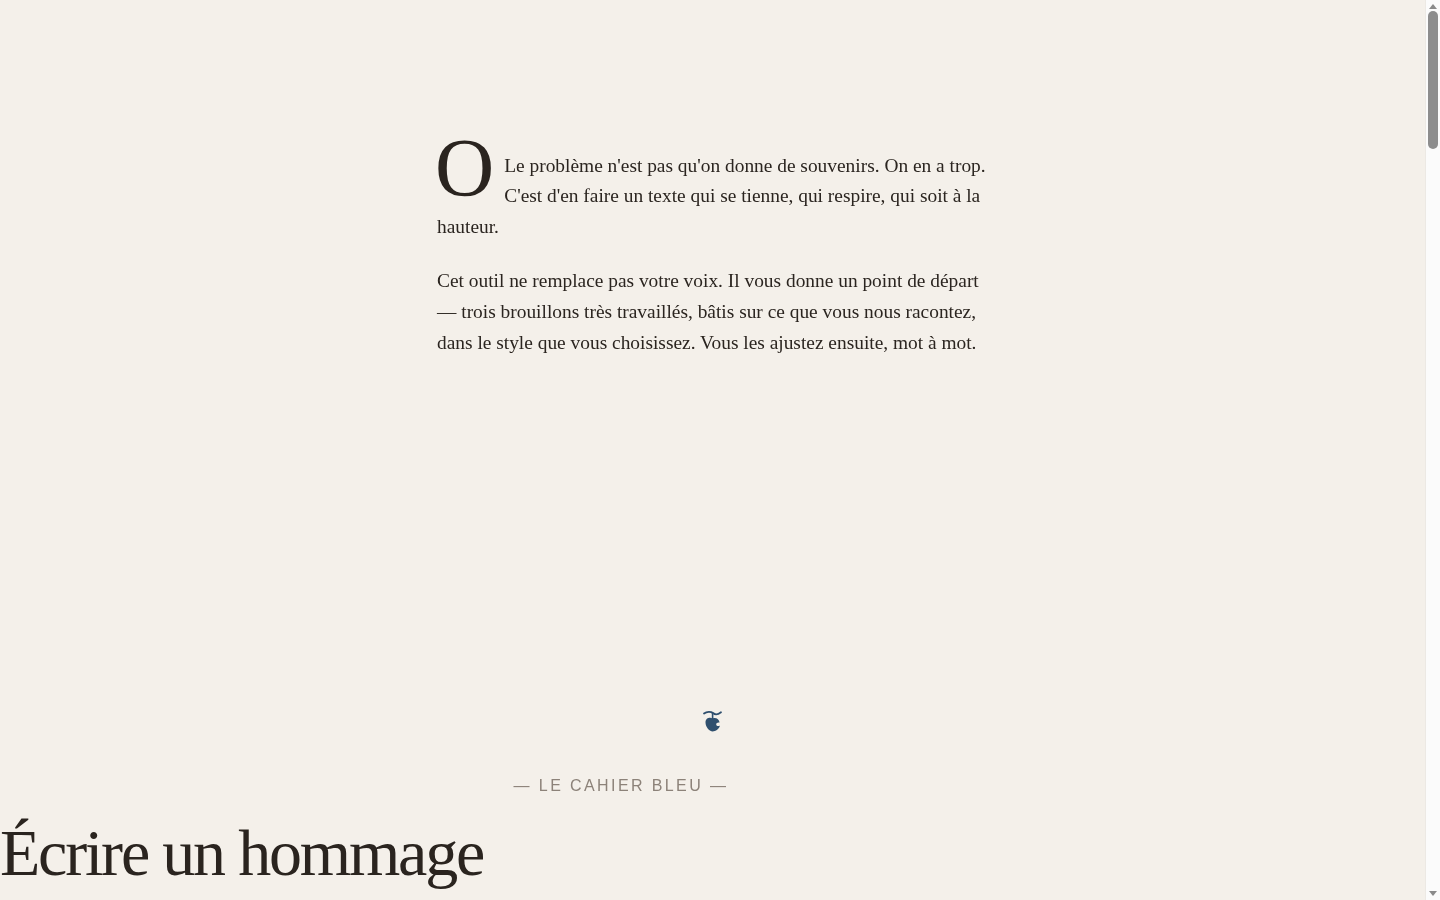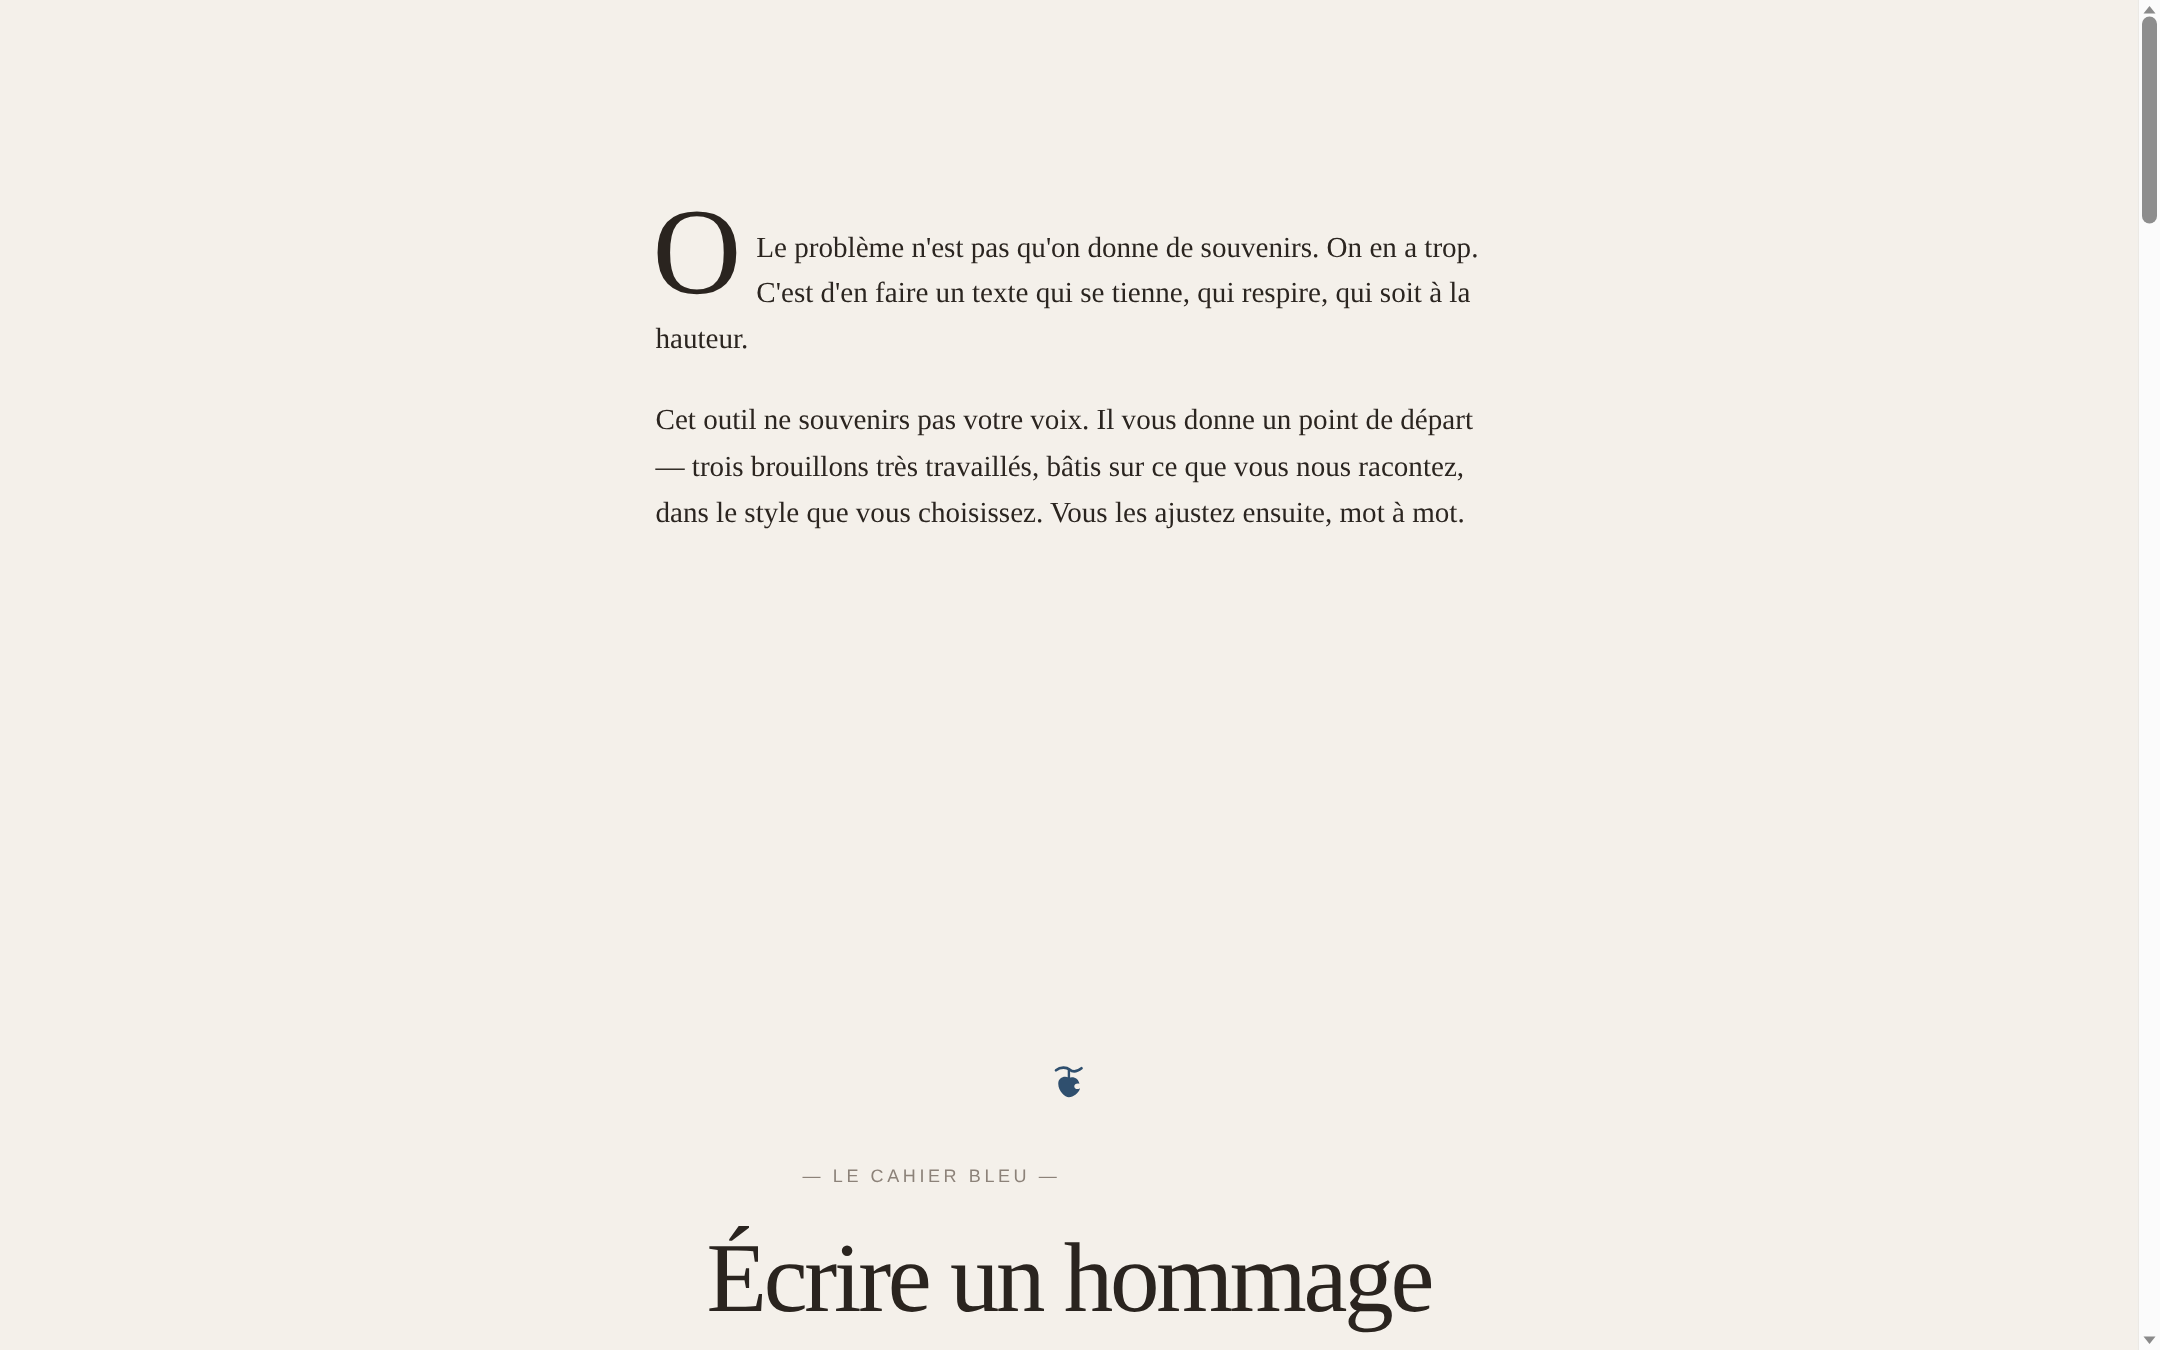--- a/index.html
+++ b/index.html
@@ -50,30 +50,29 @@
       width: 24px;
       height: 26px;
     }
     .eyebrow {
       position: absolute;
       left: 0;
       width: 1242px;
       top: 777px;
       text-align: center;
       font-family: "Liberation Sans", "DejaVu Sans", sans-serif;
-      font-size: 12px;
+      font-size: 16px;
       letter-spacing: 2.4px;
       color: #8c8279;
     }
     .title {
       position: absolute;
       left: 0;
       width: 1425px;
       top: 812px;
-      text-align: center;
       font-family: "Liberation Serif", "DejaVu Serif", serif;
       font-size: 66px;
       line-height: 82px;
       letter-spacing: -2.2px;
       color: #2a241f;
       margin: 0;
       font-weight: normal;
     }
     
     .scrollbar {
@@ -113,21 +112,21 @@
     }
   </style>
 </head>
 <body>
 
 <div class="page">
 
   <div class="article">
     <p><span class="dropcap">O</span></p>
     <p>Le problème n'est pas qu'on donne de souvenirs. On en a trop. C'est d'en faire un texte qui se tienne, qui respire, qui soit à la hauteur.</p>
-    <p>Cet outil ne souvenirs pas votre voix. Il vous donne un point de départ — trois brouillons très travaillés, bâtis sur ce que vous nous racontez, dans le style que vous choisissez. Vous les ajustez ensuite, mot à mot.</p>
+    <p>Cet outil ne remplace pas votre voix. Il vous donne un point de départ — trois brouillons très travaillés, bâtis sur ce que vous nous racontez, dans le style que vous choisissez. Vous les ajustez ensuite, mot à mot.</p>
   </div>
 
   <div class="ornament">
     <svg width="24" height="26" viewBox="0 0 24 26" xmlns="http://www.w3.org/2000/svg">
       <path d="M3 5.5 C6 3.2, 10 3.4, 12 5 C14 6.8, 17 6.6, 20 4.2" stroke="#2f4f6e" stroke-width="1.8" fill="none" stroke-linecap="round"></path>
       <path d="M11.6 5.2 L11.6 11" stroke="#2f4f6e" stroke-width="1.6" fill="none" stroke-linecap="round"></path>
       <path d="M11.6 10.5 C9 9, 4.5 10, 4.5 14.5 C4.5 19.5, 9 23.5, 11.6 23.5 C14.5 23.5, 18.5 20.5, 19 17.5 C17.5 18.5, 15.5 18.2, 15.2 16.5 C15 14.6, 17.3 14, 18.6 14.6 C18.2 11.2, 14.8 9.2, 11.6 10.5 Z" fill="#2f4f6e"></path>
     </svg>
   </div>
 

